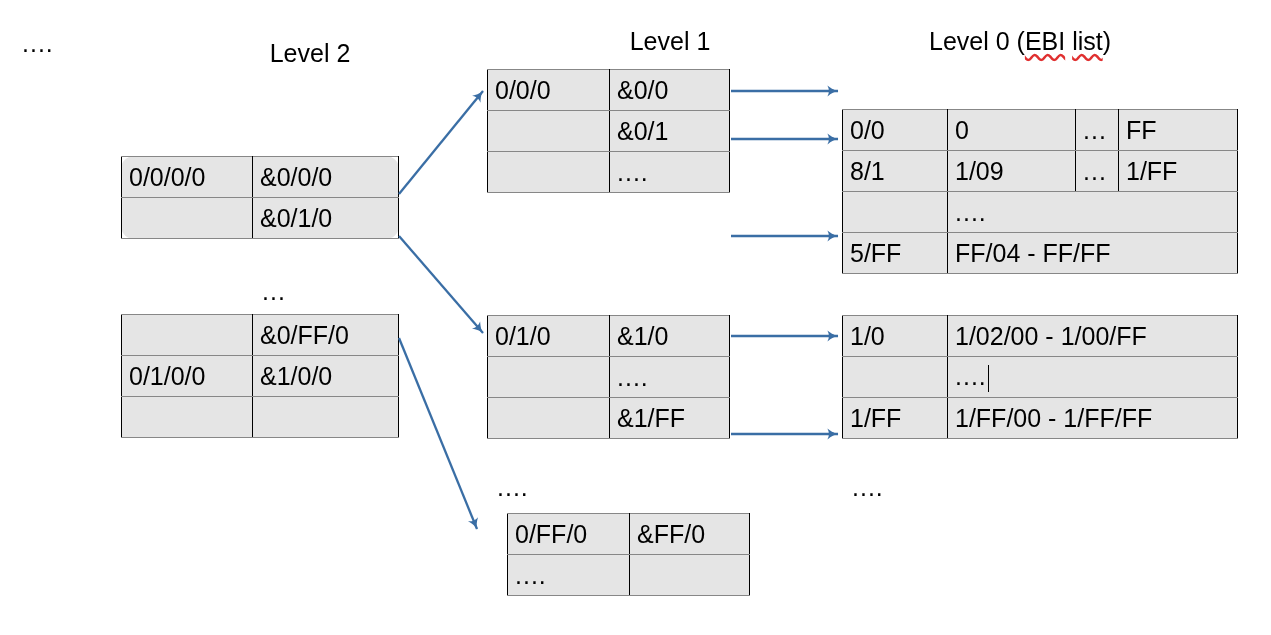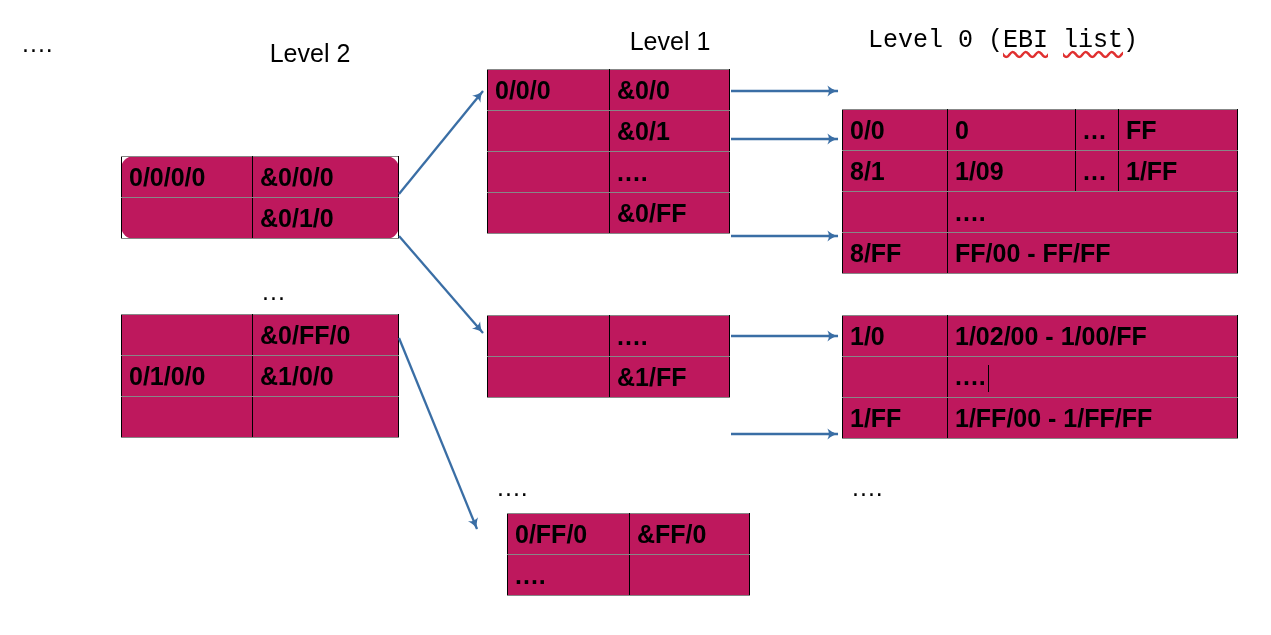--- a/index.html
+++ b/index.html
@@ -40,26 +40,25 @@
     text-decoration: underline wavy #e03030;
     text-decoration-skip-ink: none;
     text-underline-offset: 3px;
   }
 
   
   .tbl {
     position: absolute;
     border-collapse: collapse;
     table-layout: fixed;
-    background: #be185d;
+    background: #e5e5e5;
     border-top: 1.5px solid #878787;
     border-bottom: 1.5px solid #878787;
     border-left: 1.2px solid #000000;
     border-right: 1.2px solid #000000;
-    font-weight: bold;
   }
   .tbl td {
     border-top: 1.5px solid #878787;
     border-bottom: 1.5px solid #878787;
     border-left: 1.2px solid #000000;
     border-right: 1.2px solid #000000;
     font-size: 25px;
     line-height: 28px;
     padding: 3px 0 4px 7px;
     color: #000000;
@@ -95,21 +94,21 @@
 <body>
 
 <div id="canvas">
 
   <div class="ellipsis" style="left:22px; top:30px;">....</div>
 
   <div class="col-title" style="left:200px; top:38px; width:220px;">Level 2</div>
 
   <div class="col-title" style="left:560px; top:26px; width:220px;">Level 1</div>
 
-  <div class="col-title" style="left:803px; top:26px; width:400px;font-family:Liberation Mono, monospace;"><span>Level 0 (</span><span class="spell">EBI</span><span> </span><span class="spell">list</span><span>)</span></div>
+  <div class="col-title" style="left:820px; top:26px; width:400px;"><span>Level 0 (</span><span class="spell">EBI</span><span> </span><span class="spell">list</span><span>)</span></div>
 
   <table class="tbl" style="left:121px; top:156px; width:277px;border-radius:13px;">
     <colgroup>
         <col style="width:131px">
         <col style="width:146px">
       </colgroup>
     <tbody>
       <tr>
         <td>0/0/0/0</td>
         <td>&amp;0/0/0</td>
@@ -155,33 +154,33 @@
         <td>&amp;0/0</td>
       </tr>
       <tr>
         <td></td>
         <td>&amp;0/1</td>
       </tr>
       <tr>
         <td></td>
         <td class="dots">....</td>
       </tr>
-      <tr>
-        <td></td>
-        <td>&amp;0/FF</td>
-      </tr>
     </tbody>
   </table>
 
   <table class="tbl" style="left:487px; top:315px; width:242px;">
     <colgroup>
         <col style="width:122px">
         <col style="width:120px">
       </colgroup>
     <tbody>
+      <tr>
+        <td>0/1/0</td>
+        <td>&amp;1/0</td>
+      </tr>
       <tr>
         <td></td>
         <td class="dots">....</td>
       </tr>
       <tr>
         <td></td>
         <td>&amp;1/FF</td>
       </tr>
     </tbody>
   </table>
@@ -223,22 +222,22 @@
         <td>8/1</td>
         <td>1/09</td>
         <td class="dots">...</td>
         <td>1/FF</td>
       </tr>
       <tr>
         <td></td>
         <td class="dots" colspan="3">....</td>
       </tr>
       <tr>
-        <td>8/FF</td>
-        <td colspan="3">FF/00 - FF/FF</td>
+        <td>5/FF</td>
+        <td colspan="3">FF/04 - FF/FF</td>
       </tr>
     </tbody>
   </table>
 
   <table class="tbl" style="left:842px; top:315px; width:395px;">
     <colgroup>
         <col style="width:105px">
         <col style="width:290px">
       </colgroup>
     <tbody>

